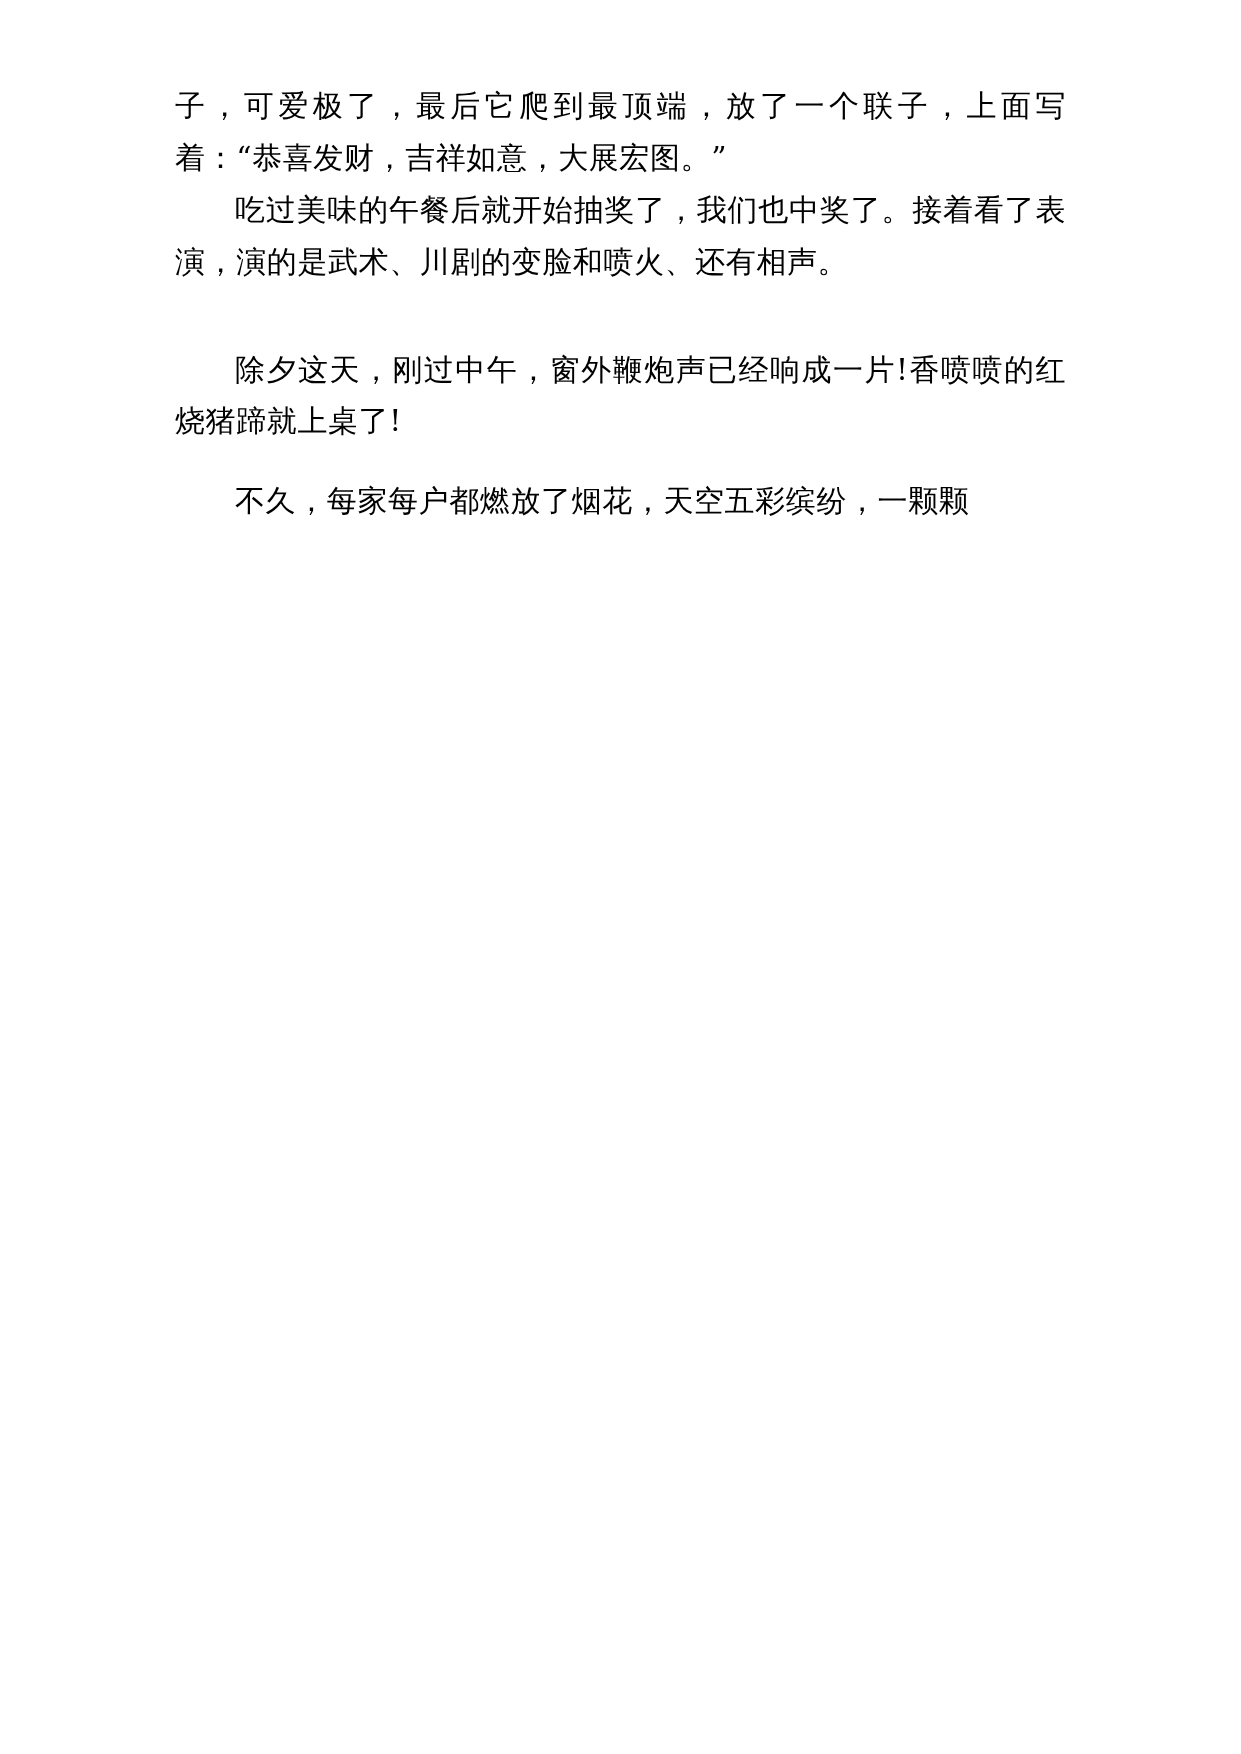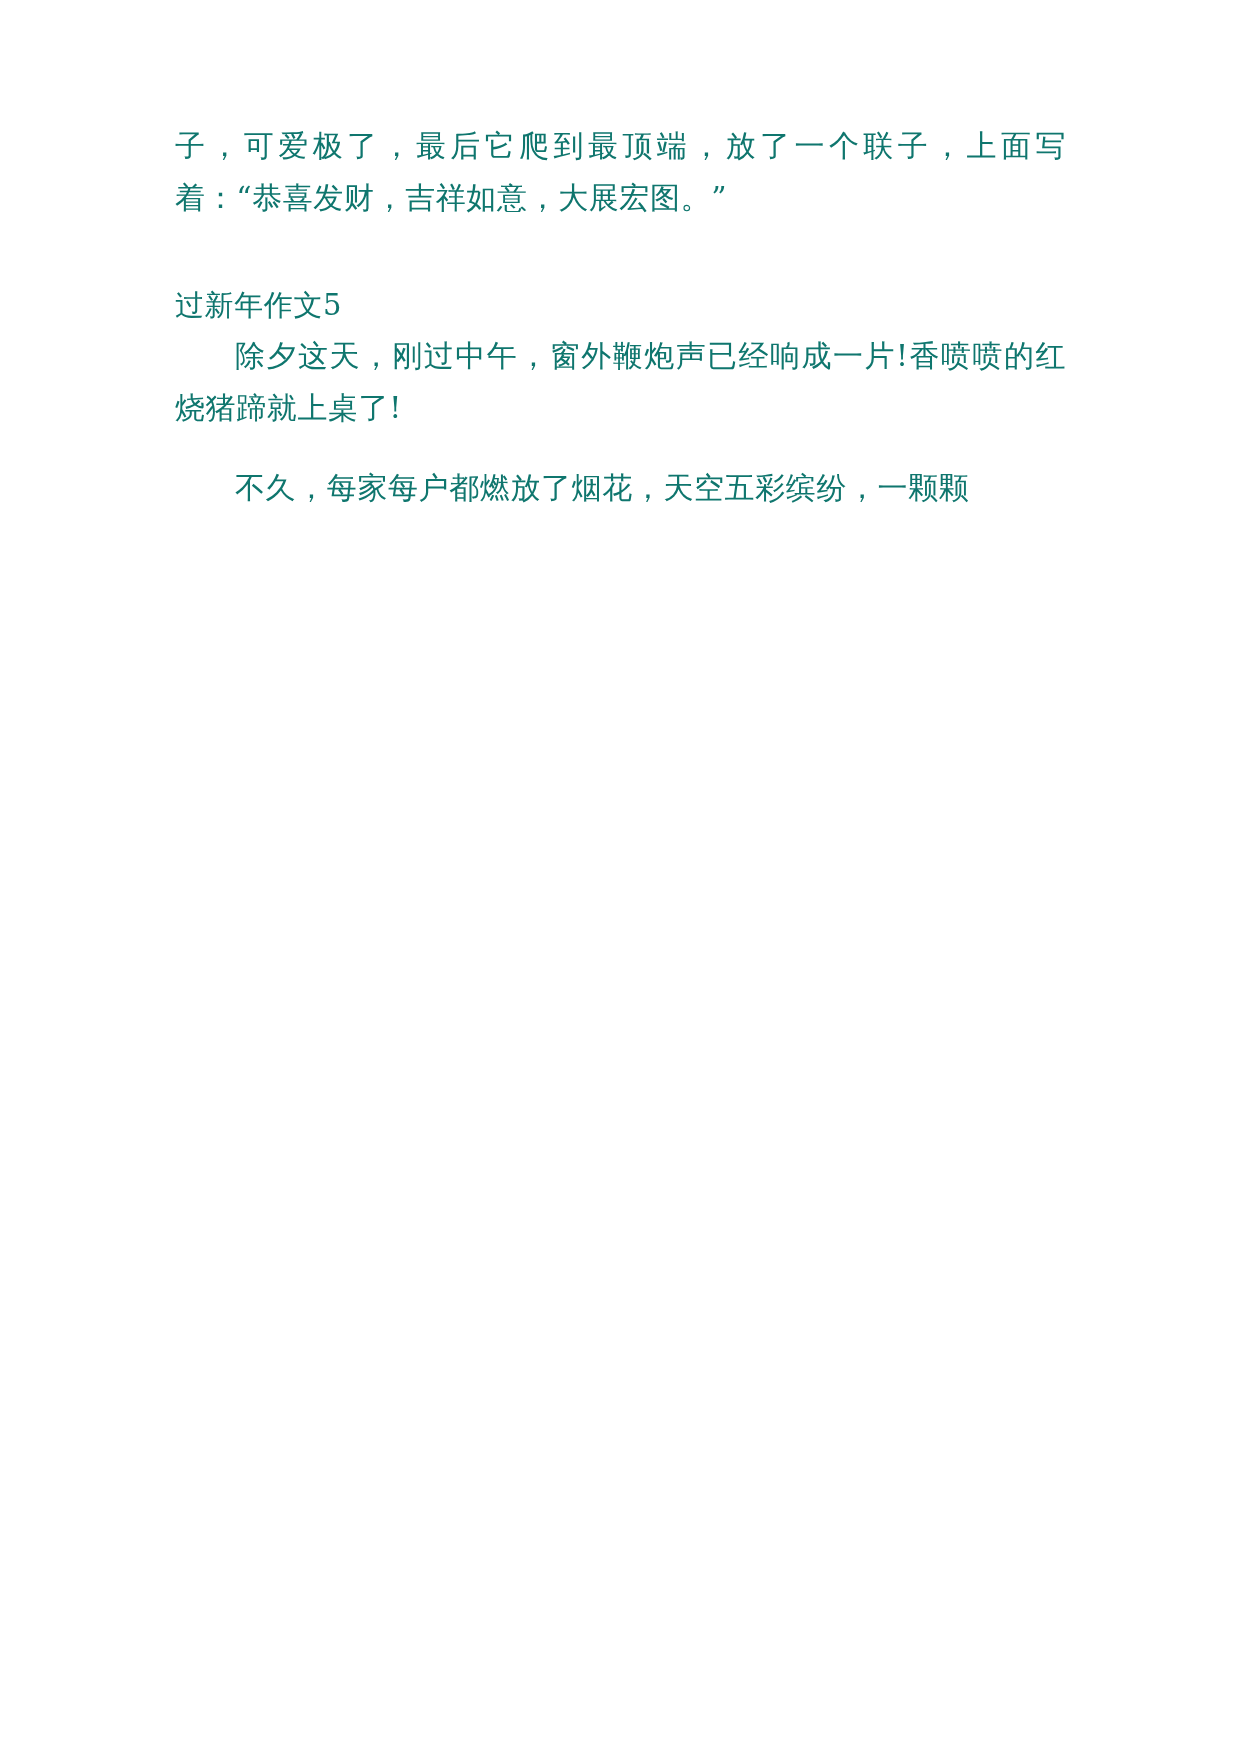--- a/index.html
+++ b/index.html
@@ -6,23 +6,23 @@
     margin: 0;
     padding: 0;
     background: #ffffff;
   }
   .page {
     width: 1241px;
     height: 1754px;
     background: #ffffff;
     position: relative;
     box-sizing: border-box;
-    padding: 120px 175px 60px 175px;
+    padding: 80px 175px 60px 175px;
     font-family: "DejaVu Serif", serif;
-    color: #0f766e;
+    color: #000000;
     overflow: hidden;
   }
   .doc-body {
     font-size: 30px;
     line-height: 1.73;
     letter-spacing: 0.02em;
     text-align: justify;
     text-justify: inter-character;
   }
   p.para {
@@ -48,25 +48,25 @@
   }
 </style>
 </head>
 <body>
 
 <div class="page">
   <div class="doc-body">
 
     <p class="para no-indent">子，可爱极了，最后它爬到最顶端，放了一个联子，上面写着：“恭喜发财，吉祥如意，大展宏图。”</p>
 
+    <p class="para">吃过美味的午餐后就开始抽奖了，我们也中奖了。接着看了表演，演的是武术、川剧的变脸和喷火、还有相声。</p>
 
 
     <div class="spacer-med"></div>
 
-    <p class="heading">过新年作文5</p>
 
     <p class="para">除夕这天，刚过中午，窗外鞭炮声已经响成一片!香喷喷的红烧猪蹄就上桌了!</p>
 
 
     <div class="spacer-tiny"></div>
 
 
     <div class="spacer-tiny"></div>
 
     <p class="para">不久，每家每户都燃放了烟花，天空五彩缤纷，一颗颗</p>

